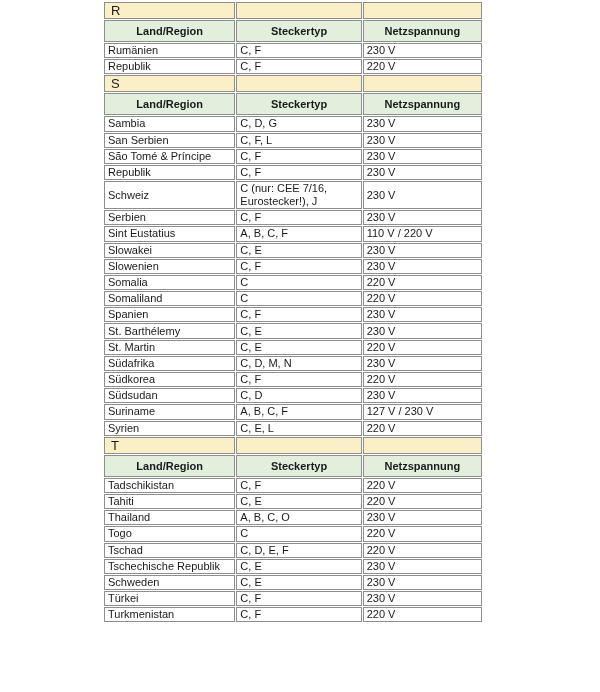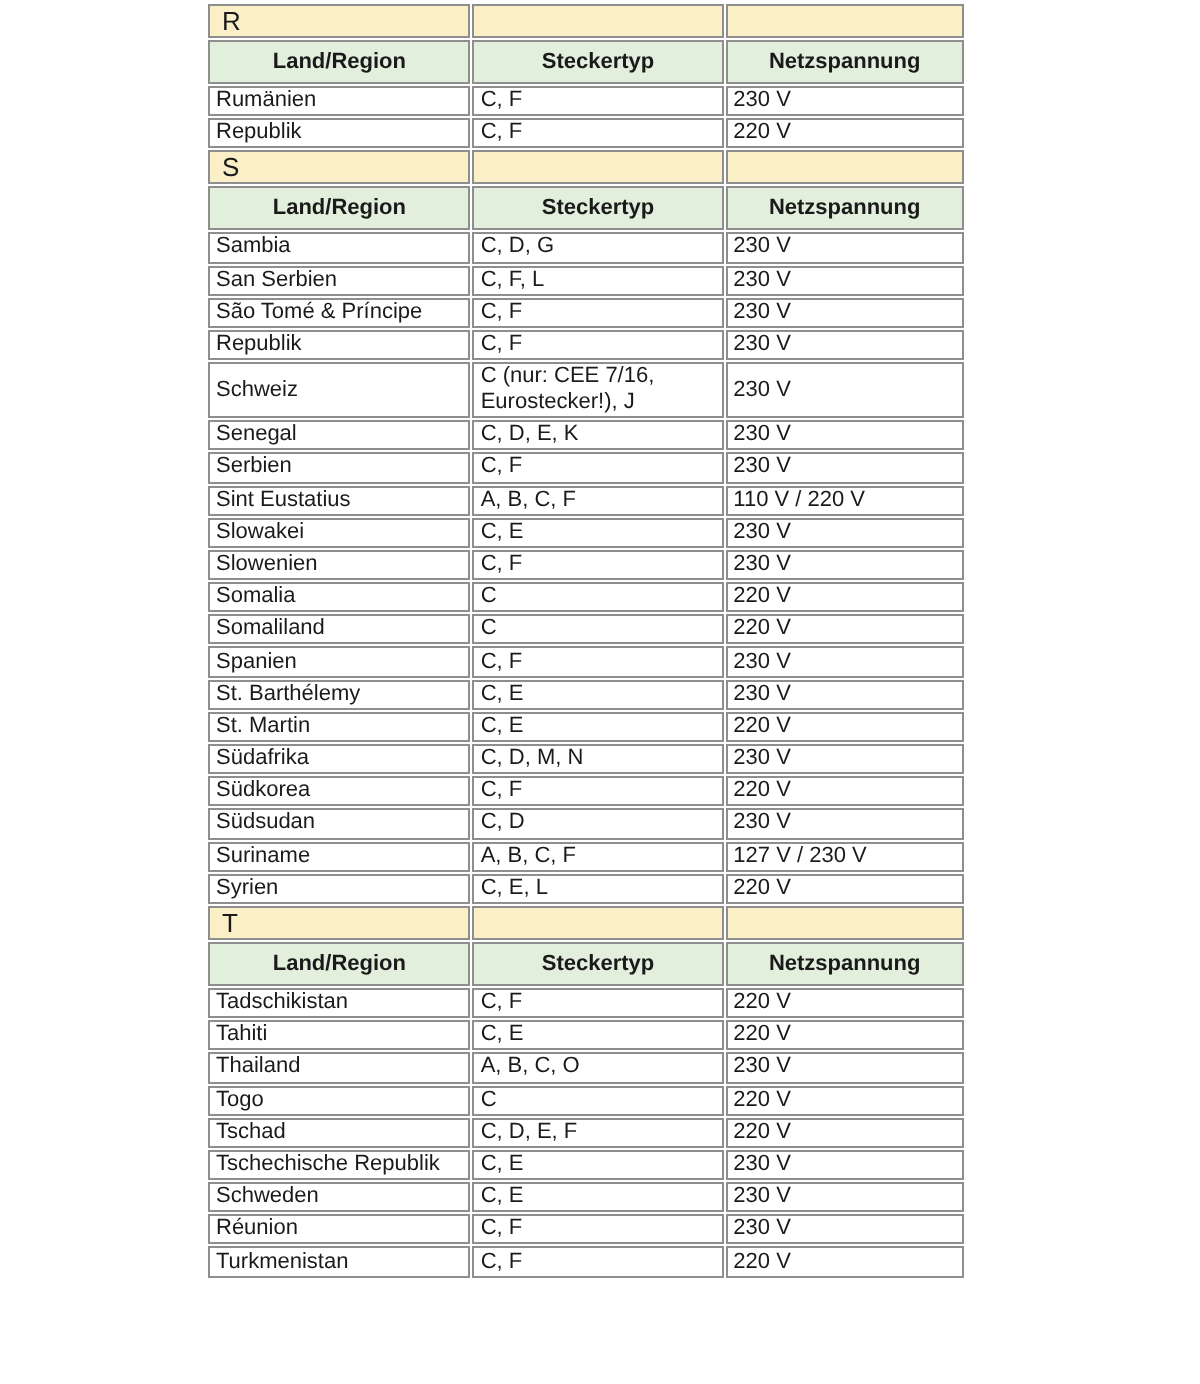--- a/index.html
+++ b/index.html
@@ -116,25 +116,20 @@
           <td>Republik</td>
           <td>C, F</td>
           <td>230 V</td>
         </tr>
         <tr>
           <td>Schweiz</td>
           <td>C (nur: CEE 7/16, Eurostecker!), J</td>
           <td>230 V</td>
         </tr>
         <tr>
-          <td>Senegal</td>
-          <td>C, D, E, K</td>
-          <td>230 V</td>
-        </tr>
-        <tr>
           <td>Serbien</td>
           <td>C, F</td>
           <td>230 V</td>
         </tr>
         <tr>
           <td>Sint Eustatius</td>
           <td>A, B, C, F</td>
           <td>110 V / 220 V</td>
         </tr>
         <tr>
@@ -236,21 +231,21 @@
           <td>Tschechische Republik</td>
           <td>C, E</td>
           <td>230 V</td>
         </tr>
         <tr>
           <td>Schweden</td>
           <td>C, E</td>
           <td>230 V</td>
         </tr>
         <tr>
-          <td>Réunion</td>
+          <td>Türkei</td>
           <td>C, F</td>
           <td>230 V</td>
         </tr>
         <tr>
           <td>Turkmenistan</td>
           <td>C, F</td>
           <td>220 V</td>
         </tr>
       </tbody>
   </table>

